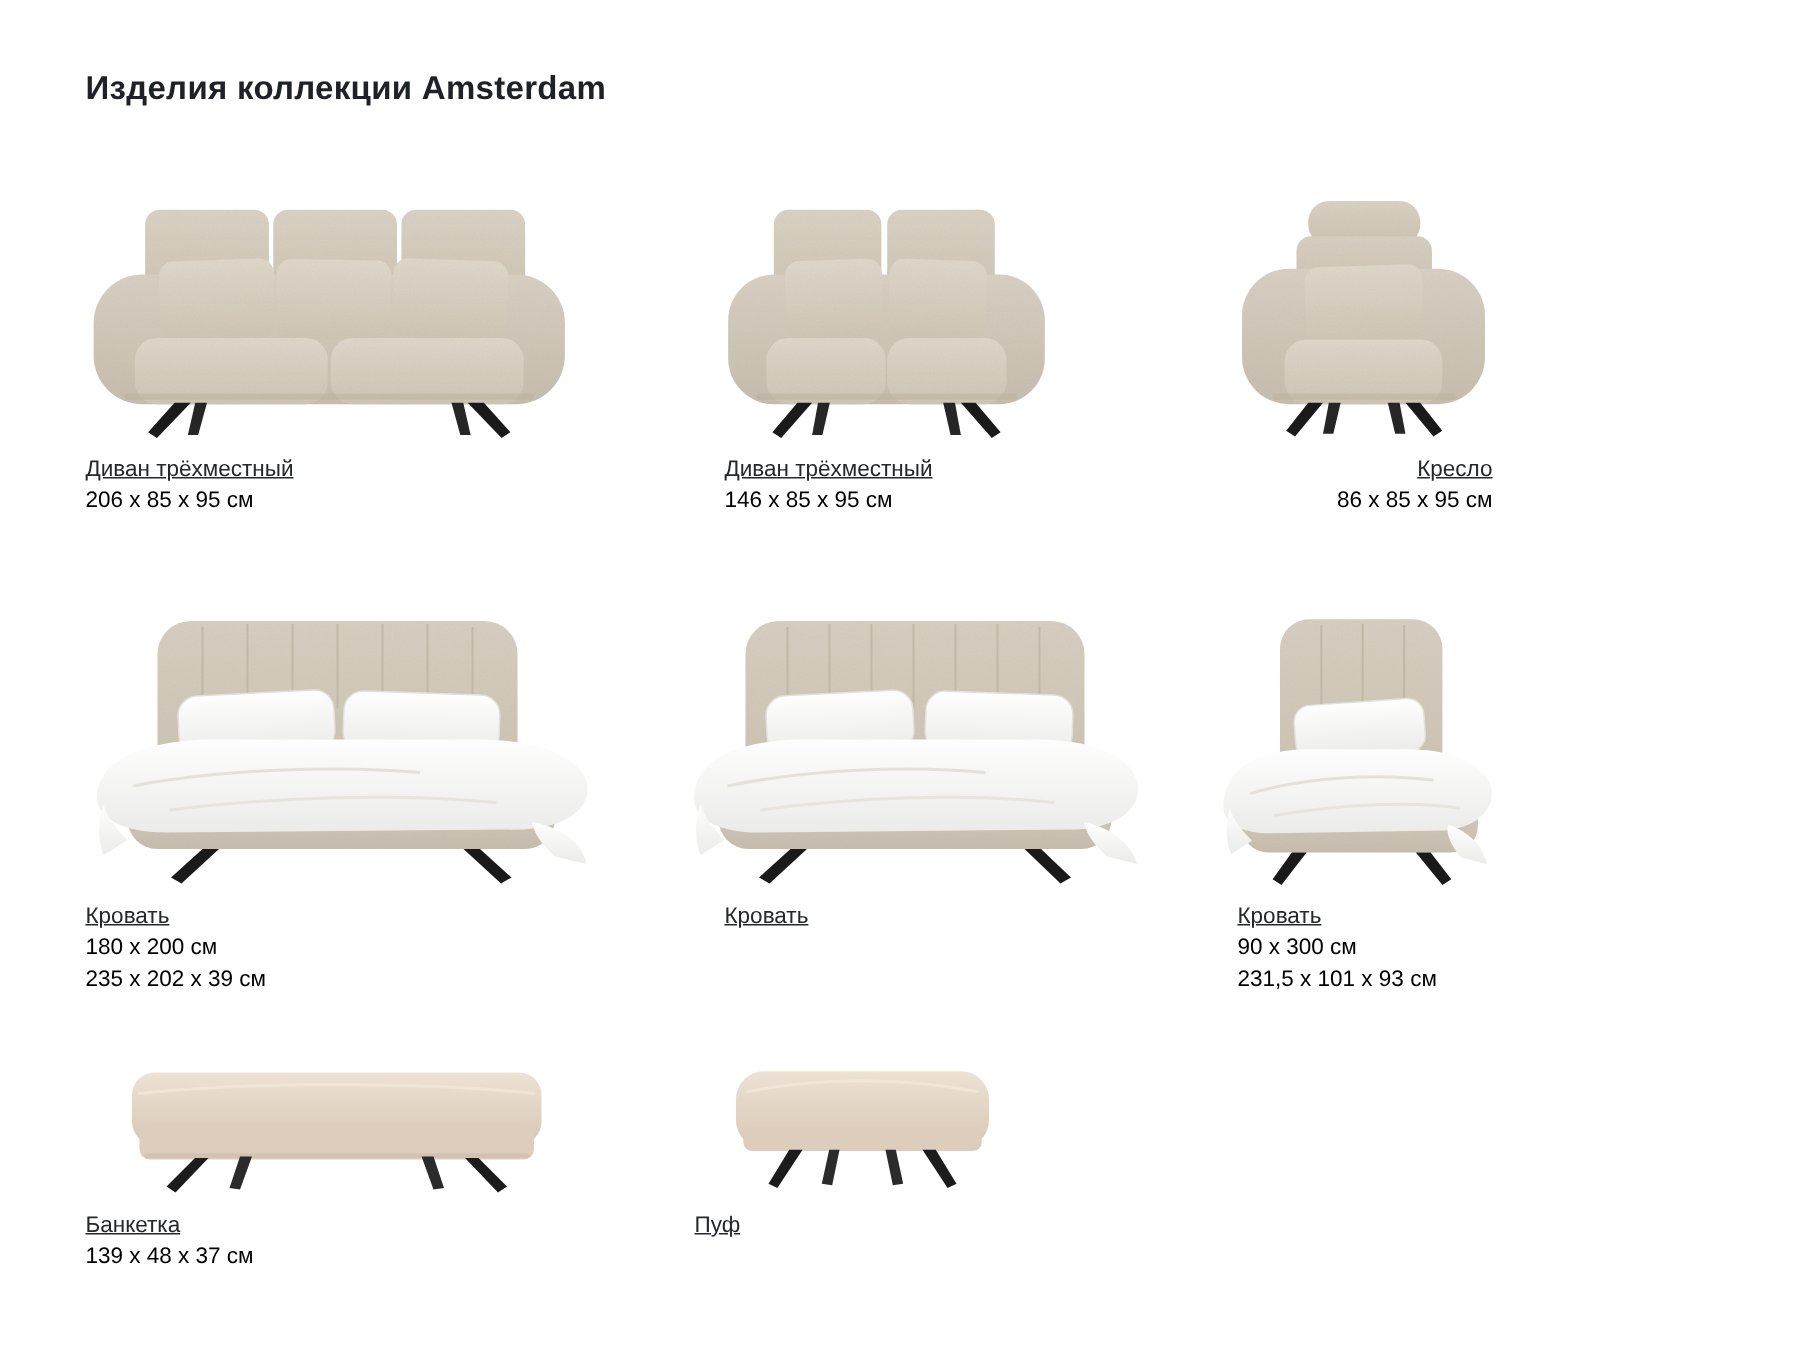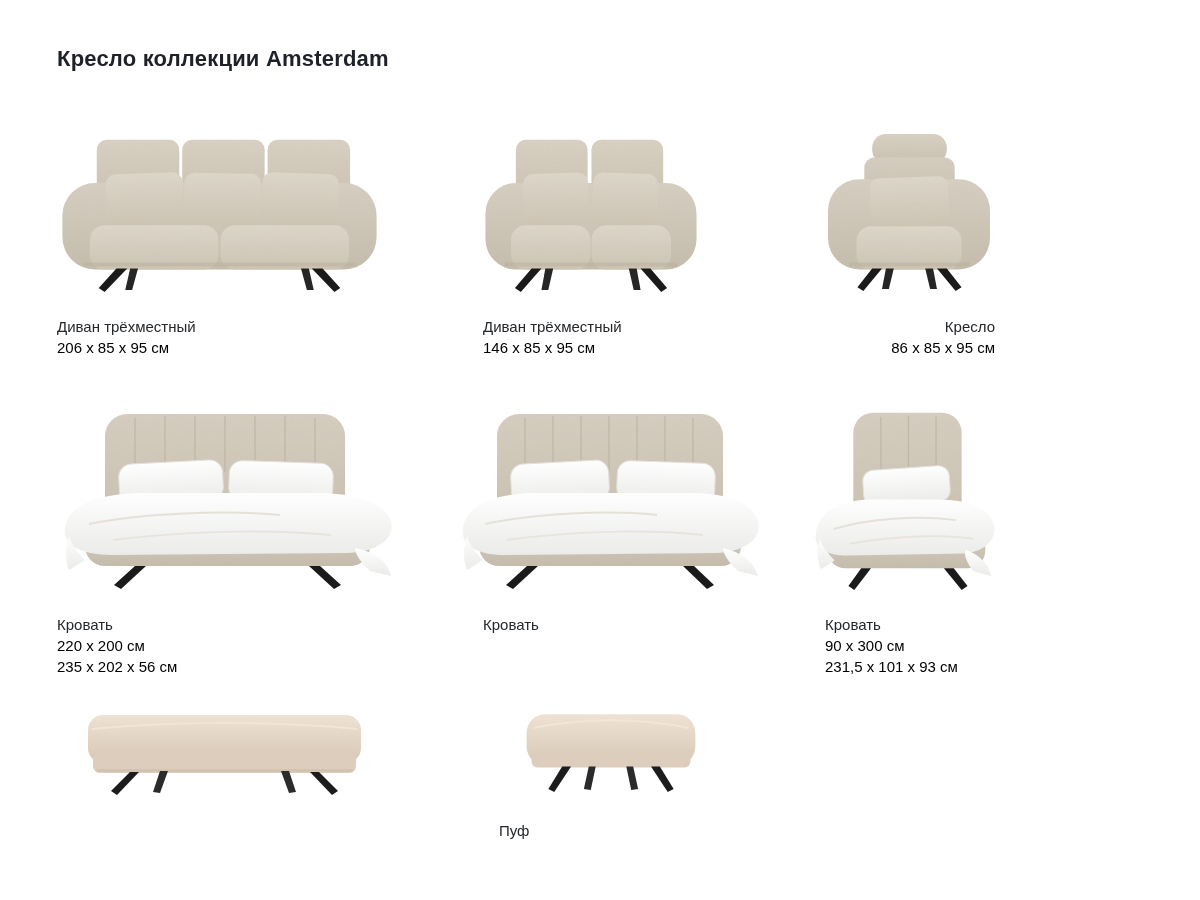--- a/index.html
+++ b/index.html
@@ -11,31 +11,31 @@
     position:relative;
     overflow:hidden;
   }
   .page-title {
     position:absolute; left:57px; top:46px;
     font-size:22px; font-weight:600; letter-spacing:.2px; color:#1e2127;
   }
   .card { position:absolute; }
   .art { display:flex; align-items:flex-end; justify-content:center; }
   .art svg { width:100%; height:100%; display:block; }
-  .name { font-size:15px; font-weight:400; line-height:20px; margin-top:23px; color:#24272c; }
+  .name { font-size:15px; font-weight:400; line-height:20px; margin-top:9px; color:#24272c;text-decoration:underline; }
   .dim  { font-size:15px; font-weight:400; line-height:21px; color:#000000; }
 
   .c1 { left:57px;  top:132px; width:325px; } .c1 .art { height:162px; }
   .c2 { left:480px; top:132px; width:222px; } .c2 .art { height:162px; } .c2 .label { margin-left:3px; }
   .c3 { left:823px; top:132px; width:172px;text-align:right; } .c3 .art { height:162px; } .c3 .label { margin-left:2px; }
   .c4 { left:55px;  top:400px; width:345px; } .c4 .art { height:192px; } .c4 .label { margin-left:2px; }
   .c5 { left:455px; top:400px; width:310px; } .c5 .art { height:192px; } .c5 .label { margin-left:28px; }
   .c6 { left:810px; top:400px; width:192px; } .c6 .art { height:192px; } .c6 .label { margin-left:15px; }
   .c7 { left:72px;  top:703px; width:305px; } .c7 .art { height:95px; }  .c7 .label { margin-left:-15px; }
-  .c8 { left:500px; top:703px; width:222px; } .c8 .art { height:95px; }  .c8 .label { margin-left:-1px; }
+  .c8 { left:464px; top:703px; width:222px; } .c8 .art { height:95px; }  .c8 .label { margin-left:-1px; }
 </style>
 </head>
 <body>
 
 <svg width="0" height="0" style="position:absolute" aria-hidden="true">
   <defs>
     <linearGradient id="gFab" x1="0" y1="0" x2="0" y2="1">
       <stop offset="0" stop-color="#d9d1c4"></stop>
         <stop offset="1" stop-color="#c7beae"></stop>
     </linearGradient>
@@ -64,21 +64,21 @@
       <feColorMatrix in="noise" type="matrix" values="0 0 0 0 0.38  0 0 0 0 0.35  0 0 0 0 0.30  0 0 0 0.16 0" result="tint"></feColorMatrix>
       <feComposite in="tint" in2="SourceAlpha" operator="in" result="grainIn"></feComposite>
       <feMerge>
           <feMergeNode in="SourceGraphic"></feMergeNode>
           <feMergeNode in="grainIn"></feMergeNode>
         </feMerge>
     </filter>
   </defs>
 </svg>
 
-<h1 class="page-title">Кресло коллекции Amsterdam</h1>
+<h1 class="page-title">Изделия коллекции Amsterdam</h1>
 
 <main>
 
   <section class="card c1">
     <div class="art">
       <svg viewBox="0 0 330 165" preserveAspectRatio="xMidYMax meet">
         <g filter="url(#grain)">
           <rect x="40" y="8" width="84" height="66" rx="10" fill="url(#gPil)"></rect>
           <rect x="127" y="8" width="84" height="66" rx="10" fill="url(#gPil)"></rect>
           <rect x="214" y="8" width="84" height="66" rx="10" fill="url(#gPil)"></rect>
@@ -190,22 +190,22 @@
         <path d="M34,122 C90,111 170,108 225,113" stroke="#e4e1db" fill="none" stroke-width="2"></path>
         <path d="M58,138 C130,129 210,127 276,133" stroke="#e7e4de" fill="none" stroke-width="2"></path>
         <path d="M300,146 C320,150 333,160 336,174 L315,169 C306,161 300,152 300,146 Z" fill="url(#gWhite)"></path>
         <path d="M14,134 C10,146 10,158 14,168 L30,158 C22,150 16,142 14,134 Z" fill="url(#gWhite)"></path>
         <path d="M80,164 L91,164 L66,187 L59,183 Z" fill="#1a1a1a"></path>
         <path d="M254,164 L265,164 L286,183 L279,187 Z" fill="#1a1a1a"></path>
       </svg>
     </div>
     <div class="label">
       <h2 class="name">Кровать</h2>
-      <p class="dim">220 x 200 см</p>
-      <p class="dim">235 x 202 x 56 см</p>
+      <p class="dim">180 x 200 см</p>
+      <p class="dim">235 x 202 x 39 см</p>
     </div>
   </section>
 
   <section class="card c5">
     <div class="art">
       <svg viewBox="0 0 310 190" preserveAspectRatio="xMidYMax meet">
         <g filter="url(#grain)">
           <rect x="42" y="12" width="226" height="130" rx="22" fill="url(#gHead)"></rect>
         </g>
         <g stroke="#bfb6a5" stroke-width="1.4" opacity="0.85">
@@ -279,20 +279,24 @@
         <rect x="16" y="12" width="273" height="48" rx="15" fill="url(#gSmooth)"></rect>
         <path d="M20,26 C100,18 205,18 285,26" stroke="#f2e7da" stroke-width="2" fill="none" opacity="0.8"></path>
         <rect x="21" y="46" width="263" height="24" rx="7" fill="#dccdbc"></rect>
         <rect x="24" y="66" width="257" height="3" rx="1.5" fill="#cbbaa8" opacity="0.6"></rect>
         <path d="M88,68 L96,68 L88,90 L81,89 Z" fill="#2b2b2b"></path>
         <path d="M209,68 L217,68 L224,89 L217,90 Z" fill="#2b2b2b"></path>
         <path d="M58,69 L67,69 L45,92 L39,88 Z" fill="#1c1c1c"></path>
         <path d="M238,69 L247,69 L266,88 L260,92 Z" fill="#1c1c1c"></path>
       </svg>
     </div>
+    <div class="label">
+      <h2 class="name">Банкетка</h2>
+      <p class="dim">139 x 48 x 37 см</p>
+    </div>
   </section>
 
   <section class="card c8">
     <div class="art">
       <svg viewBox="0 0 225 95" preserveAspectRatio="xMidYMax meet">
         <rect x="27" y="10" width="171" height="52" rx="19" fill="url(#gSmooth)"></rect>
         <path d="M34,24 C85,14 140,14 191,24" stroke="#f2e7da" stroke-width="2" fill="none" opacity="0.8"></path>
         <rect x="32" y="48" width="161" height="16" rx="6" fill="#dccdbc"></rect>
         <path d="M90,63 L97,63 L92,87 L85,86 Z" fill="#2b2b2b"></path>
         <path d="M128,63 L135,63 L140,86 L133,87 Z" fill="#2b2b2b"></path>

